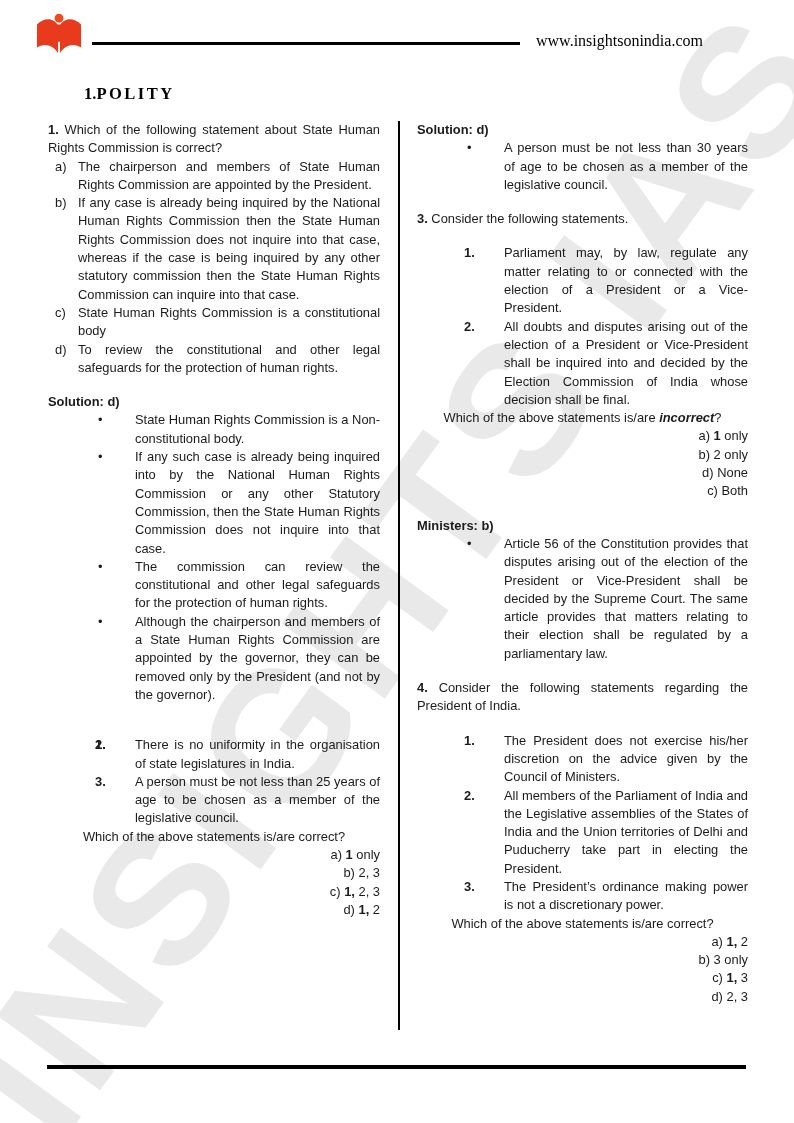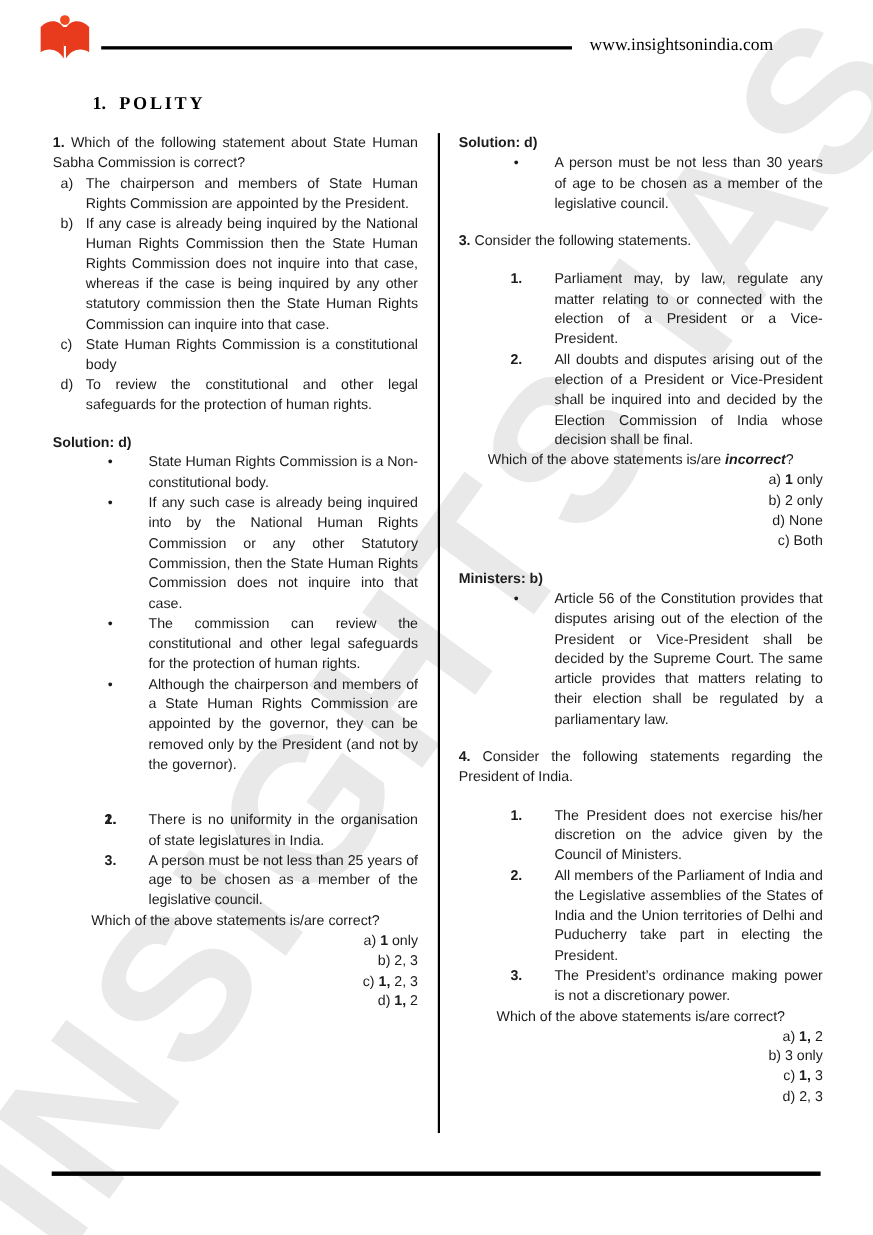--- a/index.html
+++ b/index.html
@@ -22,21 +22,21 @@
     color: #e9e9e9; white-space: nowrap; z-index: 0;
     user-select: none;
   }
   
   .header { position: absolute; top: 12px; left: 34px; right: 47px; display: flex; align-items: flex-start; z-index: 2; }
   .logo { width: 50px; height: 46px; flex: 0 0 auto; }
   .header-rule { height: 3px; background: #000; width: 428px; margin: 30px 0 0 8px; }
   .header-url { font-family: "Liberation Serif", serif; font-size: 16px; color: #000; margin: 20px 0 0 16px; white-space: nowrap; }
   
   .title { position: absolute; top: 85px; left: 84px; z-index: 2; font-family: "Liberation Serif", serif; font-weight: bold; font-size: 16.5px; color: #000; }
-  .title .ttext { margin-left: 12px; letter-spacing: 2.5px; }
+  .title .ttext { letter-spacing: 2.5px; }
   
   .columns { position: absolute; top: 121px; left: 48px; width: 700px; display: flex; gap: 37px; z-index: 1; }
   .col { width: 332px; display: flex; flex-direction: column; }
   .col-right { width: 331px; }
   .divider { position: absolute; left: 398px; top: 121px; width: 1.5px; height: 909px; background: #000; z-index: 1; }
   .footer-rule { position: absolute; left: 47px; top: 1065px; width: 699px; height: 3.5px; background: #000; z-index: 2; }
   
   p.blk { margin: 0; }
   .question { text-align: justify; margin-bottom: 19px; }
   .qnum { font-weight: bold; }
@@ -73,21 +73,21 @@
     <div class="header-rule"></div>
     <div class="header-url">www.insightsonindia.com</div>
   </div>
 
   <div class="title">
     <span class="tnum">1.</span><span class="ttext">POLITY</span>
   </div>
 
   <div class="columns">
     <div class="col col-left">
-        <p class="blk question"><span class="qnum">1.</span> <span class="qtext">Which of the following statement about State Human Sabha Commission is correct?</span></p>
+        <p class="blk question"><span class="qnum">1.</span> <span class="qtext">Which of the following statement about State Human Rights Commission is correct?</span></p>
         <div class="blk lettered">
           <div class="lopt"><span class="llabel">a)</span><span class="ltext">The chairperson and members of State Human Rights Commission are appointed by the President.</span></div>
           <div class="lopt"><span class="llabel">b)</span><span class="ltext">If any case is already being inquired by the National Human Rights Commission then the State Human Rights Commission does not inquire into that case, whereas if the case is being inquired by any other statutory commission then the State Human Rights Commission can inquire into that case.</span></div>
           <div class="lopt"><span class="llabel">c)</span><span class="ltext">State Human Rights Commission is a constitutional body</span></div>
           <div class="lopt"><span class="llabel">d)</span><span class="ltext">To review the constitutional and other legal safeguards for the protection of human rights.</span></div>
         </div>
         <p class="blk solution">Solution: d)</p>
         <div class="blk bullets">
           <div class="bullet-item"><span class="bullet">•</span><span class="btext">State Human Rights Commission is a Non-constitutional body.</span></div>
           <div class="bullet-item"><span class="bullet">•</span><span class="btext">If any such case is already being inquired into by the National Human Rights Commission or any other Statutory Commission, then the State Human Rights Commission does not inquire into that case.</span></div>

